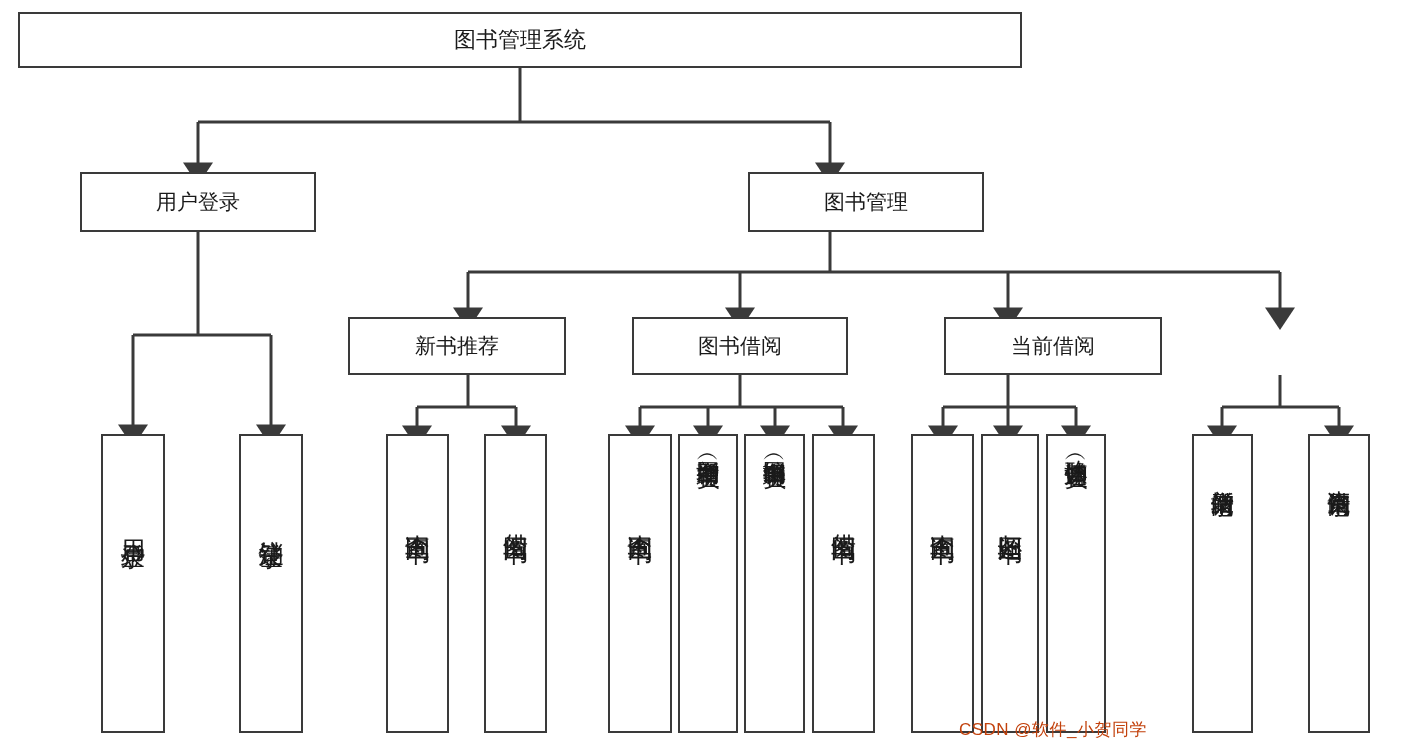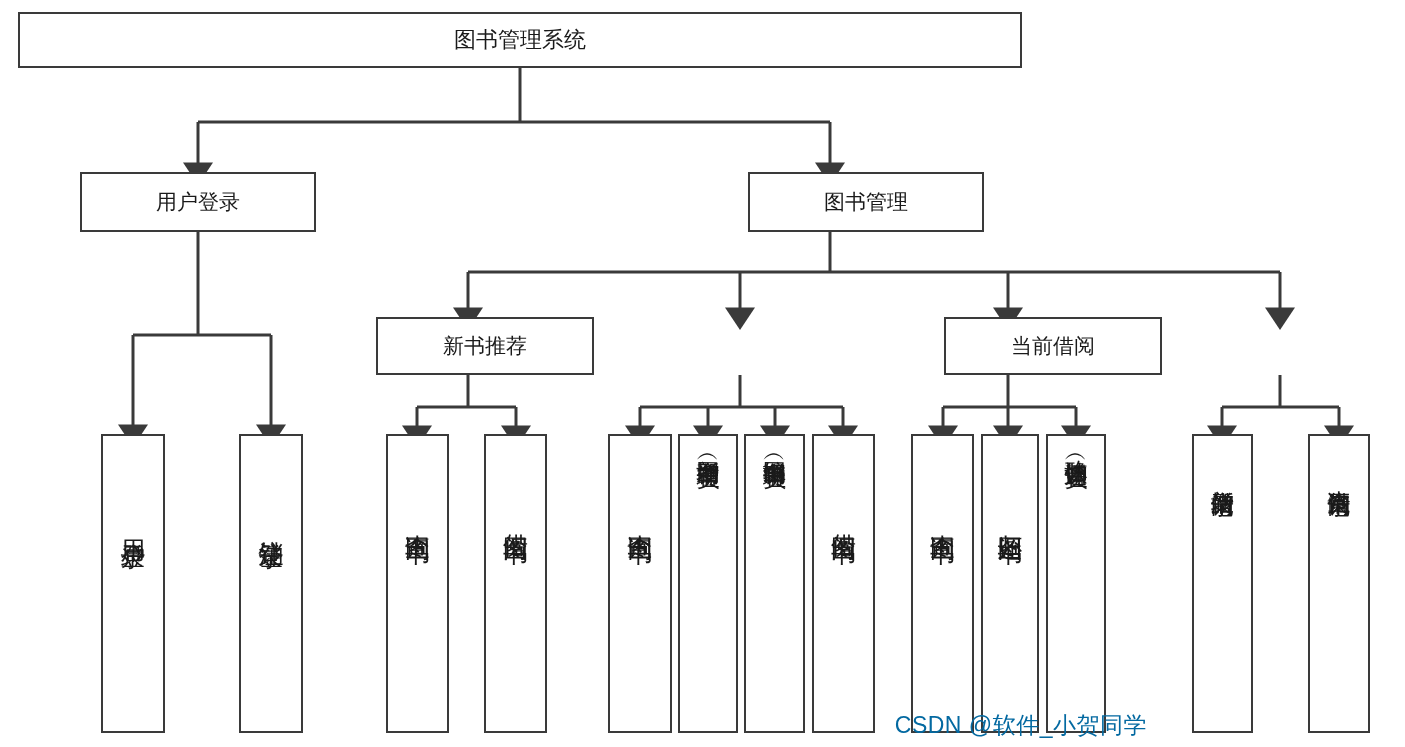--- a/index.html
+++ b/index.html
@@ -41,22 +41,22 @@
     font-size:25px;
     letter-spacing:2px;
     line-height:1;
   }
   .v-node.small .lbl{font-size:23px;letter-spacing:1px;}
 
   #watermark{
     position:absolute;
     right:8px;
     bottom:6px;
-    font-size:23px;
-    color:#0369a1;
+    font-size:17px;
+    color:#c2410c;
     letter-spacing:0.5px;
     white-space:nowrap;
     z-index:5;
     font-family:"Liberation Sans","DejaVu Sans",sans-serif;
     margin-top:48px;
   }
 </style>
 </head>
 <body>
 
@@ -117,22 +117,25 @@
     <span class="lbl">图书管理系统</span>
   </div>
 
   <div class="node h-node" style="left:80px;top:172px;width:236px;height:60px;">
     <span class="lbl">用户登录</span>
   </div>
   <div class="node h-node" style="left:712px;top:172px;width:236px;height:60px;margin-left:36px;">
     <span class="lbl">图书管理</span>
   </div>
 
-  <div class="node h-node" style="left:376px;top:317px;width:218px;height:58px;">
+  <div class="node h-node" style="left:348px;top:317px;width:218px;height:58px;">
     <span class="lbl">新书推荐</span>
+  </div>
+  <div class="node h-node" style="left:632px;top:317px;width:216px;height:58px;">
+    <span class="lbl">图书借阅</span>
   </div>
   <div class="node h-node" style="left:900px;top:317px;width:218px;height:58px;margin-left:44px;">
     <span class="lbl">当前借阅</span>
   </div>
 
   <div class="node v-node" style="left:101px;top:434px;width:64px;height:299px;padding-top:84px;">
     <span class="lbl">用户登录</span>
   </div>
   <div class="node v-node" style="left:239px;top:434px;width:64px;height:299px;padding-top:84px;">
     <span class="lbl">注销登录</span>

